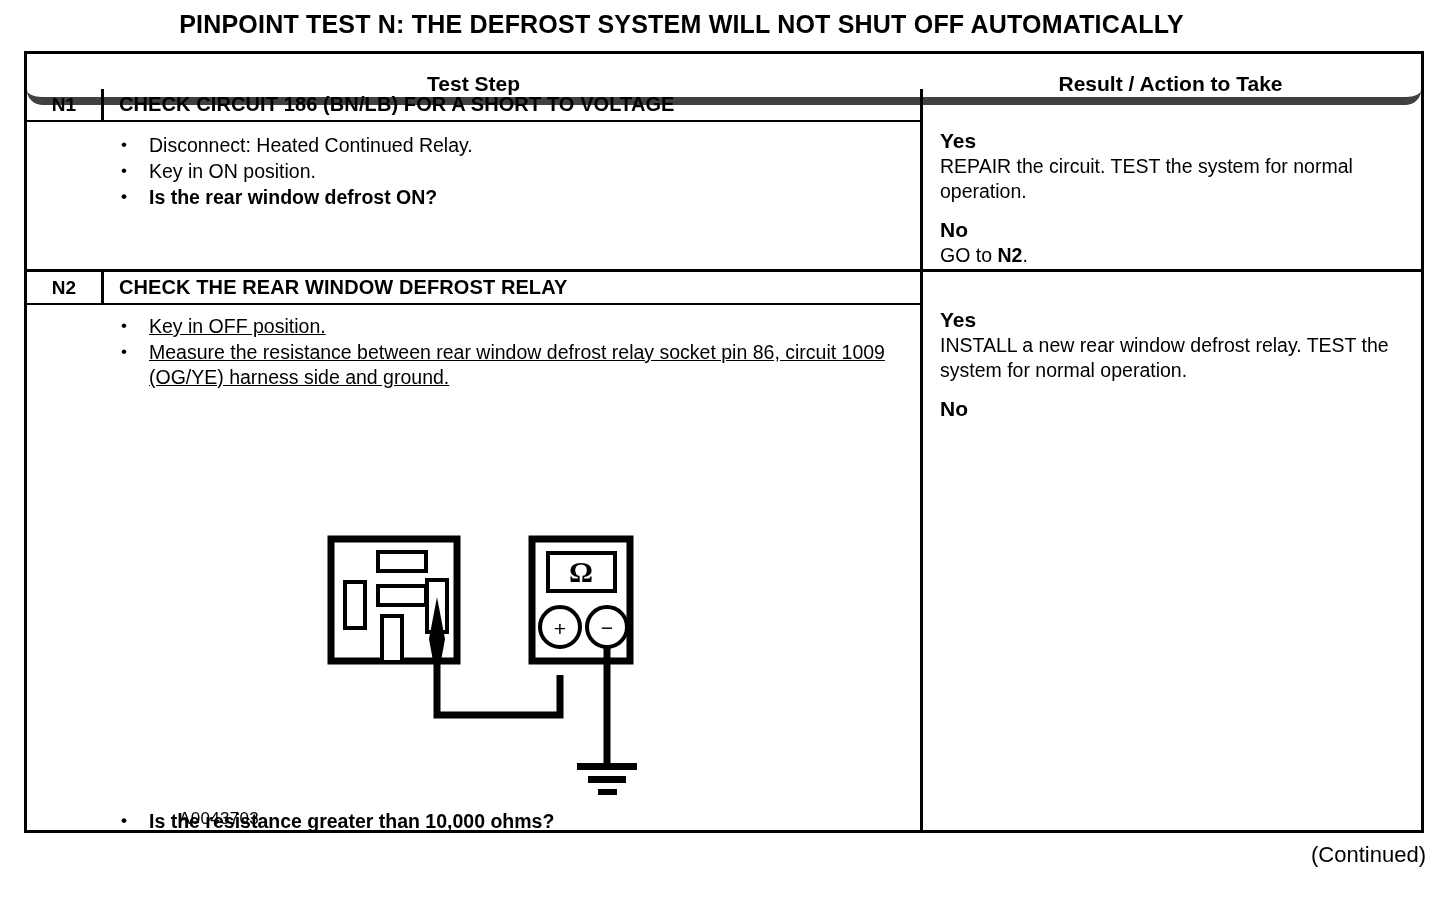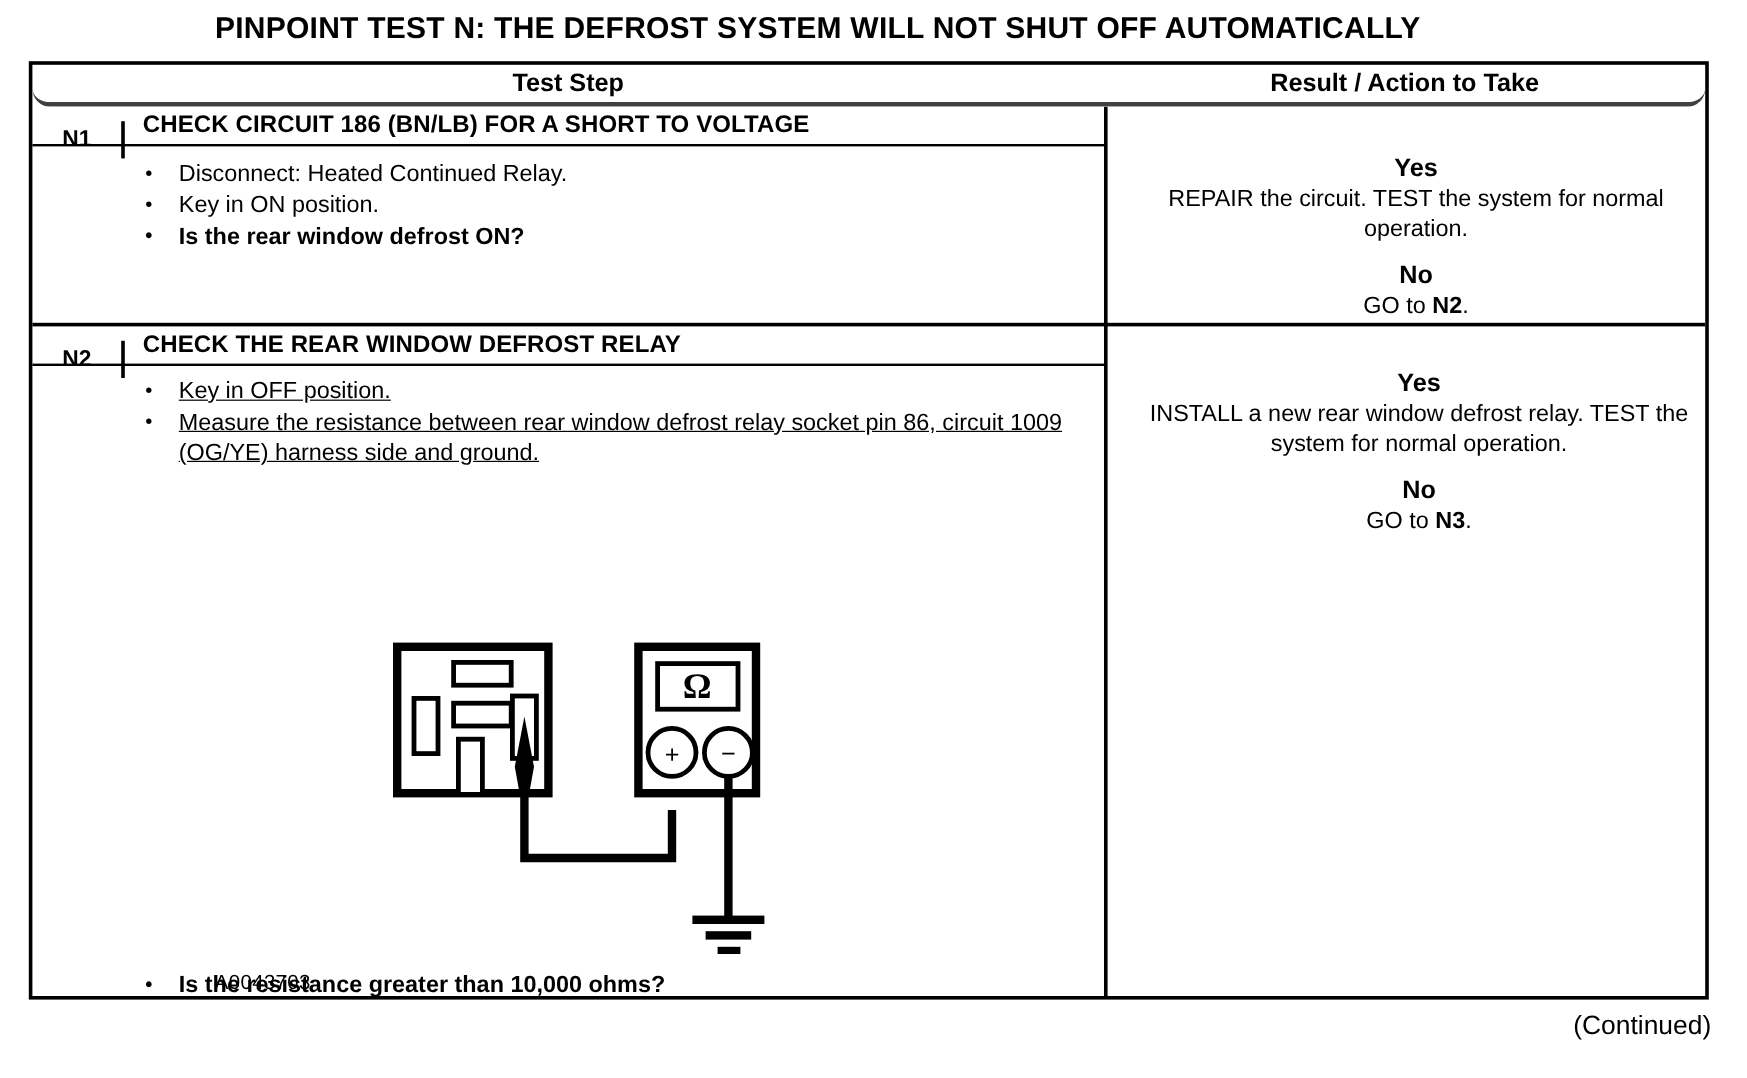--- a/index.html
+++ b/index.html
@@ -44,25 +44,25 @@
     top: 51px;
     width: 1400px;
     height: 782px;
     border: 3px solid #000;
     box-sizing: border-box;
   }
 
   
   .thead {
     position: absolute;
-    left: 0; top: 0;
+    left: 0; top: 16px;
     width: 100%;
     height: 35px;
     box-sizing: border-box;
-    border-bottom: 4px solid #404040;
+    border-bottom: 8px solid #404040;
     border-radius: 15px;
   }
   .th {
     position: absolute;
     top: 0;
     height: 100%;
     display: flex;
     align-items: center;
     justify-content: center;
     font-size: 21px;
@@ -96,21 +96,20 @@
     left: 0; top: 0;
     width: 77px;
     height: 100%;
     display: flex;
     align-items: center;
     justify-content: center;
     font-size: 19px;
     font-weight: bold;
     box-sizing: border-box;
     border-right: 3px solid #000;
-    margin-top: 12px;
   }
   .step-strip .titlecell {
     position: absolute;
     left: 80px; top: 0;
     right: 0; height: 100%;
     display: flex;
     align-items: center;
     padding-left: 12px;
     font-size: 20px;
     font-weight: bold;
@@ -145,21 +144,21 @@
   .bullets li::before {
     content: "\2022";
     position: absolute;
     left: 14px;
     top: -1px;
     font-size: 17px;
   }
   .bullets li.b { font-weight: bold; }
 
   
-  .result-block { position: absolute; text-align: center; }
+  .result-block { position: absolute; }
   .result-block .ans {
     font-size: 21px;
     font-weight: bold;
     line-height: 26px;
   }
   .result-block .txt {
     font-size: 19.5px;
     line-height: 25px;
   }
   .result-block .gap { height: 13px; }
@@ -236,21 +235,20 @@
     <ul class="bullets" style="left:80px; top:260px; width:790px;text-decoration:underline;">
       <li>Key in OFF position.</li>
       <li>Measure the resistance between rear window defrost relay socket pin 86, circuit 1009 (OG/YE) harness side and ground.</li>
     </ul>
 
     <div class="result-block" style="left:913px; top:253px; width:485px;">
       <div class="ans">Yes</div>
       <div class="txt">INSTALL a new rear window defrost relay. TEST the system for normal operation.</div>
       <div class="gap"></div>
       <div class="ans">No</div>
-      <div class="txt"><span>GO to </span><span class="bold-inline">N3</span><span>.</span></div>
     </div>
 
     <div class="figure">
       <svg class="fig-svg" width="560" height="360" viewBox="0 0 560 360">
 
         <rect x="174" y="60" width="126" height="122" fill="#ffffff" stroke="#000" stroke-width="7"></rect>
 
         <rect x="221" y="73" width="48" height="19" fill="#ffffff" stroke="#000" stroke-width="4"></rect>
 
         <rect x="221" y="107" width="48" height="19" fill="#ffffff" stroke="#000" stroke-width="4"></rect>

